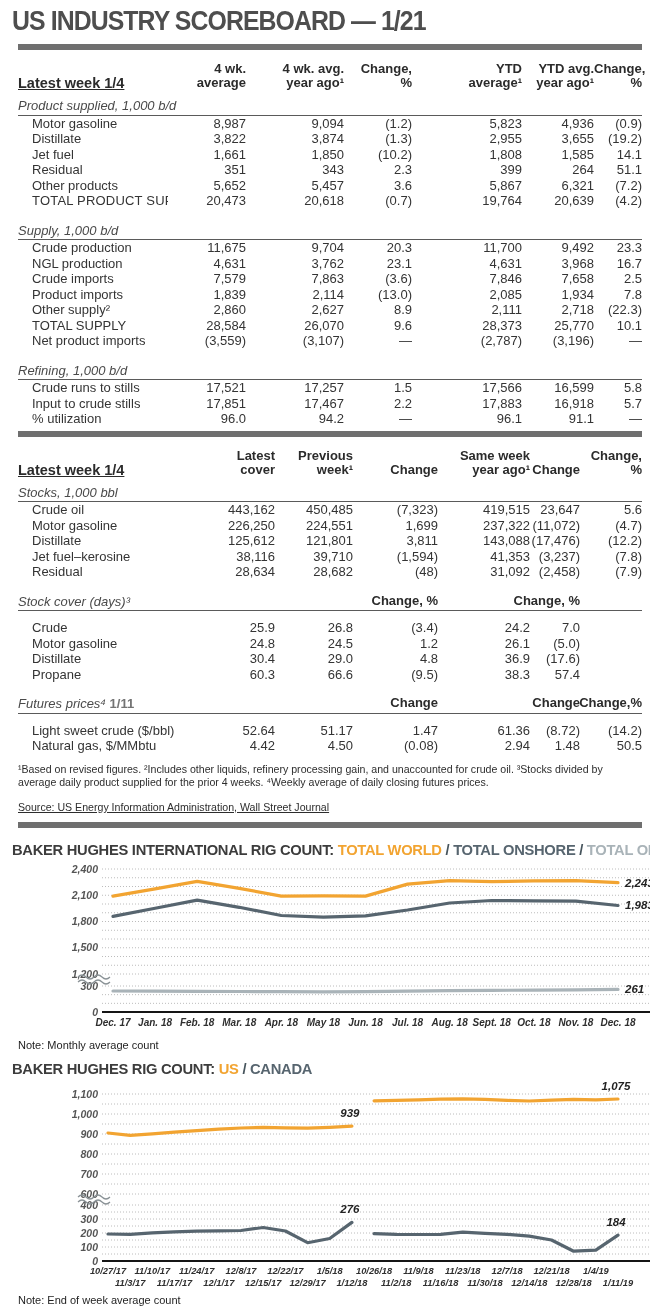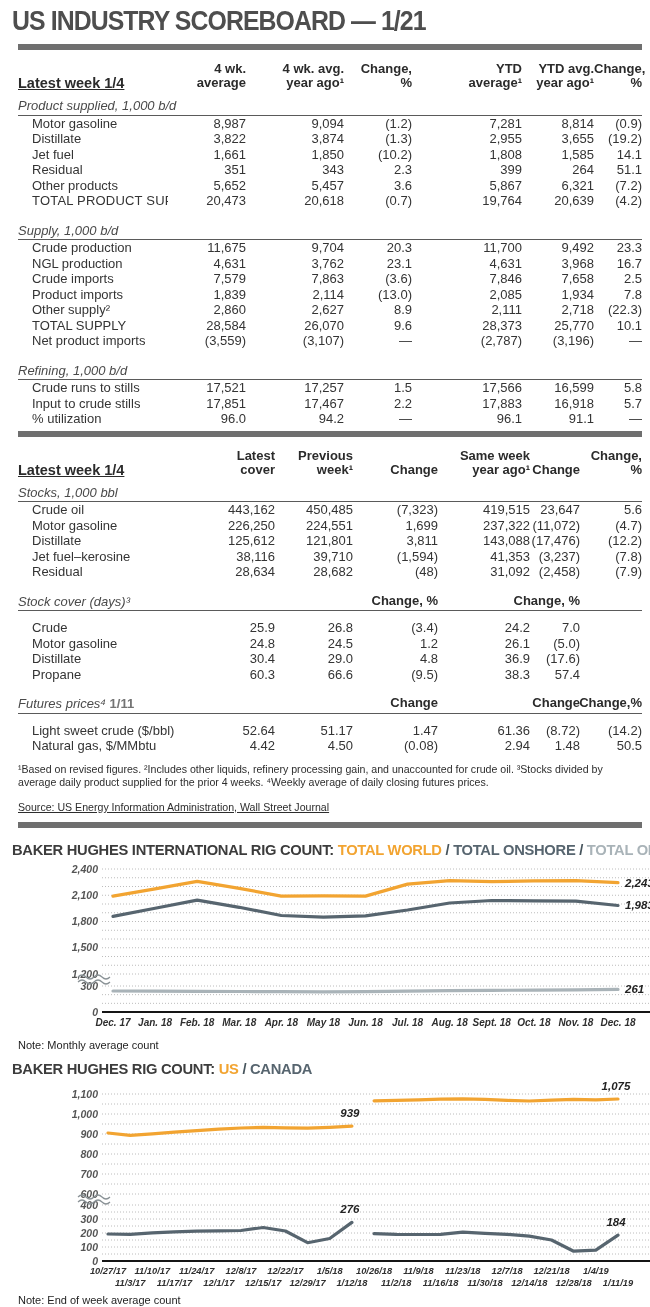--- a/index.html
+++ b/index.html
@@ -71,22 +71,22 @@
         </thead>
         <tbody>
           <tr class="section-row">
             <td colspan="7"><span class="sec-label">Product supplied, 1,000 b/d</span></td>
           </tr>
           <tr>
             <td class="lbl-cell">Motor gasoline</td>
             <td class="num">8,987</td>
             <td class="num">9,094</td>
             <td class="num">(1.2)</td>
-            <td class="num">7,281</td>
-            <td class="num">8,814</td>
+            <td class="num">5,823</td>
+            <td class="num">4,936</td>
             <td class="num">(0.9)</td>
           </tr>
           <tr>
             <td class="lbl-cell">Distillate</td>
             <td class="num">3,822</td>
             <td class="num">3,874</td>
             <td class="num">(1.3)</td>
             <td class="num">2,955</td>
             <td class="num">3,655</td>
             <td class="num">(19.2)</td>

